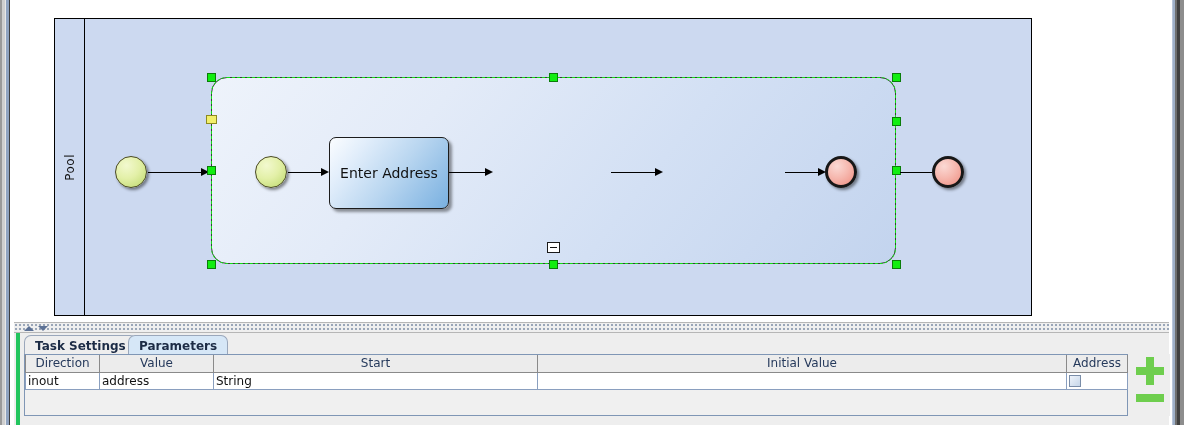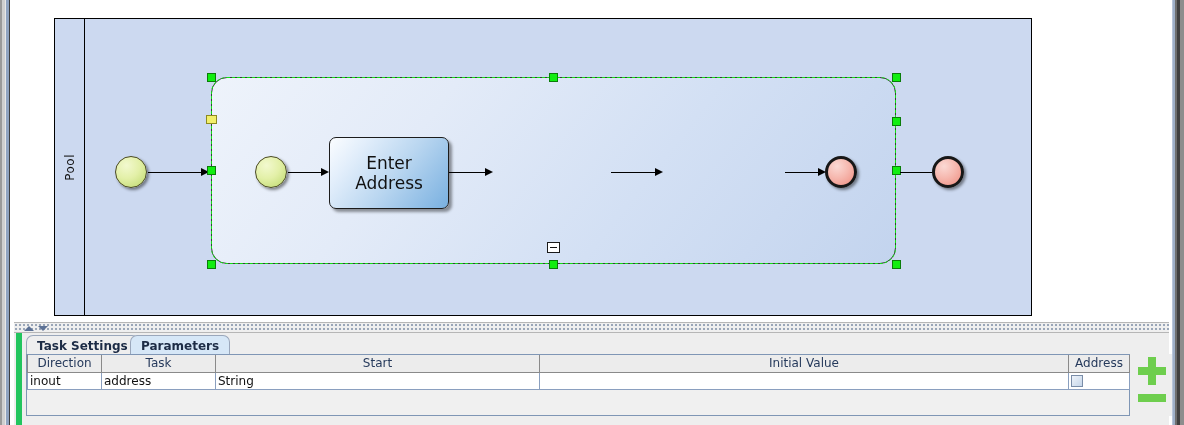--- a/index.html
+++ b/index.html
@@ -86,21 +86,21 @@
   }
   .collapse-marker i{display:block;width:7px;height:1.6px;background:#111;}
 
   
   .task{
     position:absolute;border-radius:7px;box-sizing:border-box;
     border:1.4px solid #1c1c1c;
     background:linear-gradient(128deg,#fbfdff 0%,#e2eefb 22%,#b9d6f0 55%,#79b0e0 100%);
     box-shadow:3px 3px 3px rgba(0,0,0,.4);
     display:flex;align-items:center;justify-content:center;
-    font-size:17px;color:#111;text-align:center;
+    font-size:14px;color:#111;text-align:center;
   }
 
   
   .divider{
     position:absolute;left:14px;top:322px;width:1155px;height:11px;
     background:#efefef;border-top:1px solid #b6b6b6;border-bottom:1px solid #b6b6b6;
     box-sizing:border-box;
     background-image:radial-gradient(#9aa6b8 .8px,transparent .9px);
     background-size:4px 4px;background-position:0 4px;
   }
@@ -109,21 +109,21 @@
   .div-tri.up{left:10px;border-top:none;border-bottom:5px solid #5d7296;border-left:5px solid transparent;border-right:5px solid transparent;}
   .div-tri.dn{left:24px;border-bottom:none;border-top:5px solid #5d7296;border-left:5px solid transparent;border-right:5px solid transparent;}
 
   
   .panel{
     position:absolute;left:14px;top:333px;width:1155px;height:92px;
     background:#eeeeee;
   }
   .panel-inner{
     position:absolute;left:2px;top:0;right:2px;bottom:0;
-    border-left:6px solid #22c55e;box-sizing:border-box;
+    border-left:4px solid #22c55e;box-sizing:border-box;
   }
   .tabbar{position:absolute;left:4px;top:2px;height:20px;}
   .tab{
     position:absolute;top:0;height:20px;box-sizing:border-box;
     border:1px solid #9aa7bb;border-bottom:none;
     border-radius:7px 7px 0 0;
     display:flex;align-items:center;justify-content:center;
     font-size:12px;font-weight:bold;color:#1c2b45;
     padding:0 10px;white-space:nowrap;
   }
@@ -251,21 +251,21 @@
           <colgroup>
             <col style="width:74px">
               <col style="width:114px">
               <col style="width:324px">
             <col style="width:529px">
               <col style="width:61px">
           </colgroup>
           <thead>
             <tr>
               <th>Direction</th>
-              <th>Task</th>
+              <th>Value</th>
               <th>Start</th>
               <th>Initial Value</th>
               <th>Address</th>
             </tr>
           </thead>
           <tbody>
             <tr>
               <td>inout</td>
               <td>address</td>
               <td>String</td>

